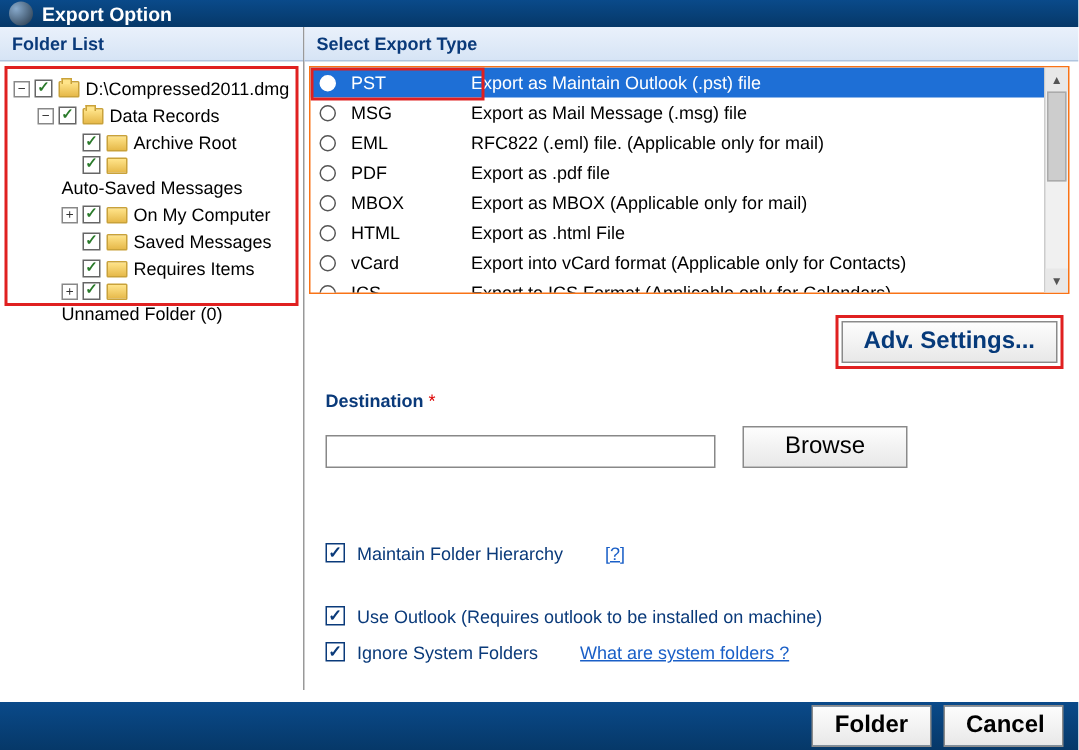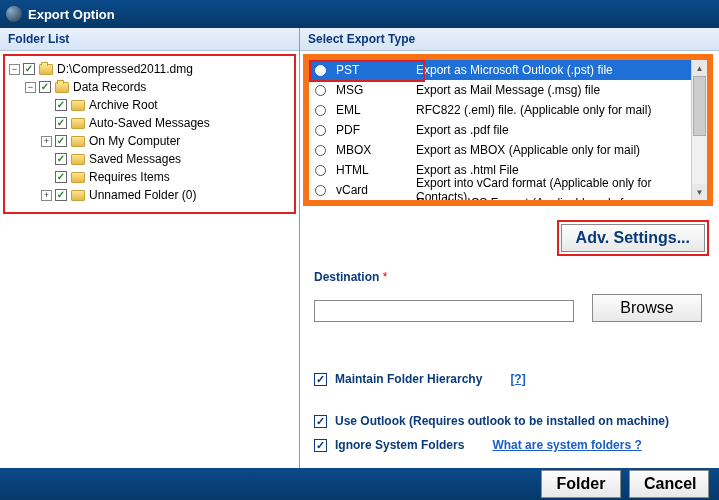--- a/index.html
+++ b/index.html
@@ -1,36 +1,36 @@
 <!DOCTYPE html>
 <html><head>
 <meta charset="utf-8">
 <style>
 * { box-sizing: border-box; margin: 0; padding: 0; }
 body { font-family: "Segoe UI", Tahoma, sans-serif; font-size: 12px; background: #fff; width: 719px; height: 500px; overflow: hidden; position: relative; }
-.titlebar { background: linear-gradient(#0a4a8a, #063868); color: #fff; height: 28px; display: flex; align-items: center; padding: 0 6px; font-weight: bold; font-size: 13px; }
+.titlebar { background: linear-gradient(#0a4a8a, #063868); color: #fff; height: 18px; display: flex; align-items: center; padding: 0 6px; font-weight: bold; font-size: 13px; }
 .titlebar .app-icon { width: 16px; height: 16px; background: radial-gradient(circle at 30% 30%, #8ac, #234); border-radius: 50%; margin-right: 6px; }
 .main { display: flex; height: 442px; }
-.left-pane { width: 300px; border-right: 1px solid #999; display: flex; flex-direction: column; }
+.left-pane { width: 203px; border-right: 1px solid #999; display: flex; flex-direction: column; }
 .pane-header { background: linear-gradient(#eaf1fb, #d6e4f5); color: #0a3a7a; font-weight: bold; padding: 4px 8px; border-bottom: 1px solid #b0c4de; font-size: 12px; }
 .tree-wrap { border: 2px solid #e02020; margin: 3px; padding: 4px 2px 4px 2px; flex: 0 0 auto; height: 160px; background: #fff; }
 .tree ul { list-style: none; padding-left: 16px; }
 .tree > ul { padding-left: 2px; }
 .tree li { white-space: nowrap; line-height: 18px; display: flex; align-items: center; flex-wrap: wrap; }
 .tree li > ul { width: 100%; }
 .expander { width: 11px; height: 11px; border: 1px solid #888; display: inline-flex; align-items: center; justify-content: center; font-size: 9px; line-height: 1; margin-right: 3px; cursor: pointer; background: #fff; color: #333; }
 .expander.blank { border: none; background: transparent; }
 .cb { width: 12px; height: 12px; border: 1px solid #666; display: inline-flex; align-items: center; justify-content: center; margin-right: 4px; background: #fff; cursor: pointer; }
 .cb.checked::after { content: "✓"; color: #2a7a2a; font-size: 10px; font-weight: bold; }
 .folder-icon { width: 14px; height: 11px; background: linear-gradient(#ffe48a, #e6b94a); border: 1px solid #c9a23a; border-radius: 1px; margin-right: 4px; position: relative; }
 .folder-icon.open::before { content: ""; position: absolute; top: -3px; left: 1px; width: 5px; height: 3px; background: #ffe48a; border: 1px solid #c9a23a; border-bottom: none; }
 .tree-label { color: #000; }
 .right-pane { flex: 1; display: flex; flex-direction: column; padding: 0; }
 .export-list-wrap { margin: 3px 6px 0 3px; }
-.export-list-full { border: 6px solid #f97316; background: #fff; height: 152px; overflow: hidden; position: relative; display: flex; }
+.export-list-full { border: 1px solid #f97316; background: #fff; height: 152px; overflow: hidden; position: relative; display: flex; }
 .rows { flex: 1; overflow-y: scroll; }
 .row { display: flex; align-items: center; height: 20px; padding: 0 6px; cursor: pointer; }
 .row.selected { background: #1e6fd6; color: #fff; }
 .radio { width: 11px; height: 11px; border: 1px solid #555; border-radius: 50%; margin-right: 10px; display: inline-flex; align-items: center; justify-content: center; background: #fff; }
 .row.selected .radio { border-color: #fff; }
 .radio.on::after { content: ""; width: 5px; height: 5px; background: #000; border-radius: 50%; }
 .row.selected .radio.on::after { background: #fff; }
 .fmt { width: 80px; }
 .desc { flex: 1; color: #000; }
 .row.selected .desc, .row.selected .fmt { color: #fff; }
@@ -39,21 +39,21 @@
 .adv-btn-wrap { border: 2px solid #e02020; padding: 2px; }
 .btn { background: linear-gradient(#fdfdfd, #e8e8e8); border: 1px solid #8a8a8a; padding: 4px 14px; font-size: 16px; cursor: pointer; color: #063a7a; font-weight: bold; }
 .btn.plain { color: #000; font-weight: normal; }
 .dest-section { margin: 14px 10px 0 14px; }
 .dest-label { color: #0a3a7a; font-weight: bold; }
 .req { color: #d00; }
 .dest-row { display: flex; gap: 18px; margin-top: 10px; align-items: flex-end; }
 .dest-input { flex: 0 0 260px; height: 22px; border: 1px solid #888; padding: 2px 4px; }
 .browse-btn { width: 110px; }
 .opts { margin: 40px 10px 0 14px; }
-.opt-row { display: flex; align-items: flex-end; margin: 10px 0; color: #0a3a7a; gap: 8px; font-weight: bold; }
+.opt-row { display: flex; align-items: flex-start; margin: 10px 0; color: #0a3a7a; gap: 8px; }
 .chk { width: 13px; height: 13px; border: 1px solid #0a3a7a; display: inline-flex; align-items: center; justify-content: center; background: #fff; cursor: pointer; }
 .chk.checked::after { content: "✓"; color: #0a3a7a; font-size: 11px; font-weight: bold; }
 .help-link { color: #1a5fc7; text-decoration: underline; margin-left: 20px; cursor: pointer; }
 .footer { position: absolute; bottom: 0; left: 0; right: 0; height: 32px; background: linear-gradient(#0a4a8a, #063868); display: flex; justify-content: flex-end; align-items: center; padding: 0 10px; gap: 8px; }
 .footer .btn { width: 80px; font-weight: bold; color: #000; }
 .scrollbar-track { width: 16px; background: #f0f0f0; border-left: 1px solid #ccc; position: relative; }
 .scrollbar-thumb { position: absolute; top: 16px; left: 1px; right: 1px; height: 60px; background: #cdcdcd; border: 1px solid #aaa; }
 .scroll-arrow { position: absolute; left: 0; right: 0; height: 16px; background: #e8e8e8; display: flex; align-items: center; justify-content: center; font-size: 8px; color: #555; }
 .scroll-arrow.up { top: 0; }
 .scroll-arrow.down { bottom: 0; }
@@ -130,21 +130,21 @@
   </div>
 
   <div class="right-pane">
     <div class="pane-header">Select Export Type</div>
     <div class="export-list-wrap">
       <div class="export-list-full">
         <div class="rows" id="format-rows" style="overflow:hidden;">
             <div class="row selected">
               <span class="radio on"></span>
               <span class="fmt">PST</span>
-              <span class="desc">Export as Microsoft Outlook (.pst) file</span>
+              <span class="desc">Export as Maintain Outlook (.pst) file</span>
             </div>
             <div class="row">
               <span class="radio "></span>
               <span class="fmt">MSG</span>
               <span class="desc">Export as Mail Message (.msg) file</span>
             </div>
             <div class="row">
               <span class="radio "></span>
               <span class="fmt">EML</span>
               <span class="desc">RFC822 (.eml) file. (Applicable only for mail)</span>

